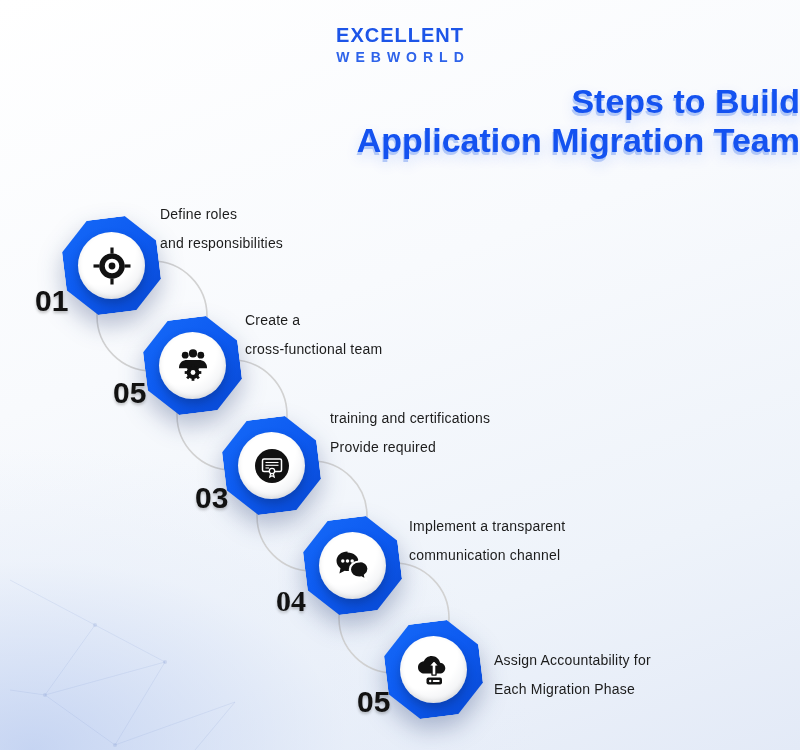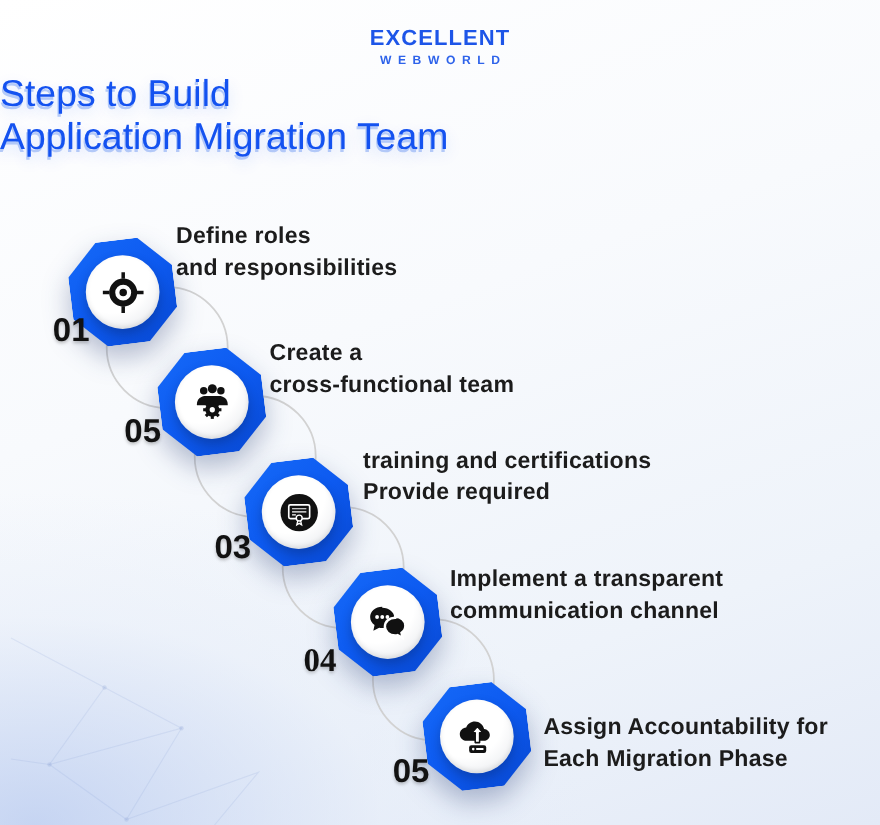--- a/index.html
+++ b/index.html
@@ -8,43 +8,43 @@
     width:800px;height:750px;
     overflow:hidden;
     font-family:"Liberation Sans", sans-serif;
     background:
       radial-gradient(700px 420px at 4% 100%, rgba(176,196,238,.65) 0%, rgba(226,234,248,.35) 45%, rgba(247,250,253,0) 72%),
       linear-gradient(160deg,#ffffff 0%, #f8fafd 40%, #eef3fa 75%, #e3eaf7 100%);
   }
   
   .logo{position:absolute;top:24px;left:0;width:100%;text-align:center;}
   .logo-line1{font-size:20px;font-weight:800;letter-spacing:1px;color:#1d55e8;}
-  .logo-line2{font-size:11px;font-weight:700;letter-spacing:6px;color:#2e63ea;margin-top:2px;text-indent:6px;}
-  .title{position:absolute;top:66px;left:0;width:100%;text-align:left;
-    font-size:34px;line-height:39px;font-weight:400;color:#1452f0;
+  .logo-line2{font-size:14px;font-weight:700;letter-spacing:6px;color:#2e63ea;margin-top:2px;text-indent:6px;}
+  .title{position:absolute;top:82px;left:0;width:100%;text-align:right;
+    font-size:34px;line-height:39px;font-weight:700;color:#1452f0;
     text-shadow:-1px 3px 0 rgba(158,186,246,.75), 0 6px 14px rgba(21,85,242,.18);}
   
   .bg-svg{position:absolute;left:0;top:0;}
   
   .badge{position:absolute;width:95px;height:95px;}
   .octagon-wrap{position:absolute;inset:0;filter:drop-shadow(0 11px 12px rgba(15,40,100,.30));}
   .octagon{position:absolute;inset:0;transform:rotate(-7deg);
     clip-path:polygon(30% 0,70% 0,100% 30%,100% 70%,70% 100%,30% 100%,0 70%,0 30%);
     background:linear-gradient(145deg,#1569f8 0%,#0d5af0 50%,#0848d2 100%);}
   .badge-circle{position:absolute;inset:14px;border-radius:50%;
     background:radial-gradient(circle at 35% 28%,#ffffff 52%,#f3f4f6 72%,#dfe2e7 100%);
     box-shadow:0 5px 10px rgba(10,20,50,.28), inset 0 -2px 5px rgba(0,0,0,.10);
     display:flex;align-items:center;justify-content:center;}
   .badge-circle svg{display:block;}
   .step-number{position:absolute;font-size:30px;font-weight:800;color:#121212;
     letter-spacing:0;text-shadow:0 2px 3px rgba(20,20,20,.25);}
-  .step-text{position:absolute;font-size:21px;line-height:29px;font-weight:700;
+  .step-text{position:absolute;font-size:14px;line-height:29px;font-weight:400;
     color:#1c1c1c;letter-spacing:.2px;white-space:nowrap;}
   
-  .b1{left:64px;top:218px;}   .n1{left:35px;top:284px;margin-left:13px;}   .t1{left:160px;top:200px;}
+  .b1{left:64px;top:218px;}   .n1{left:35px;top:284px;}   .t1{left:160px;top:200px;}
   .b2{left:145px;top:318px;}  .n2{left:113px;top:376px;}  .t2{left:245px;top:306px;}
   .b3{left:224px;top:418px;}  .n3{left:195px;top:481px;}  .t3{left:330px;top:404px;}
   .b4{left:305px;top:518px;}  .n4{left:276px;top:584px;font-family:Liberation Serif, serif;}  .t4{left:409px;top:512px;}
   .b5{left:386px;top:622px;}  .n5{left:357px;top:685px;}  .t5{left:494px;top:646px;}
 </style>
 </head>
 <body>
 
 <div class="canvas">
 

